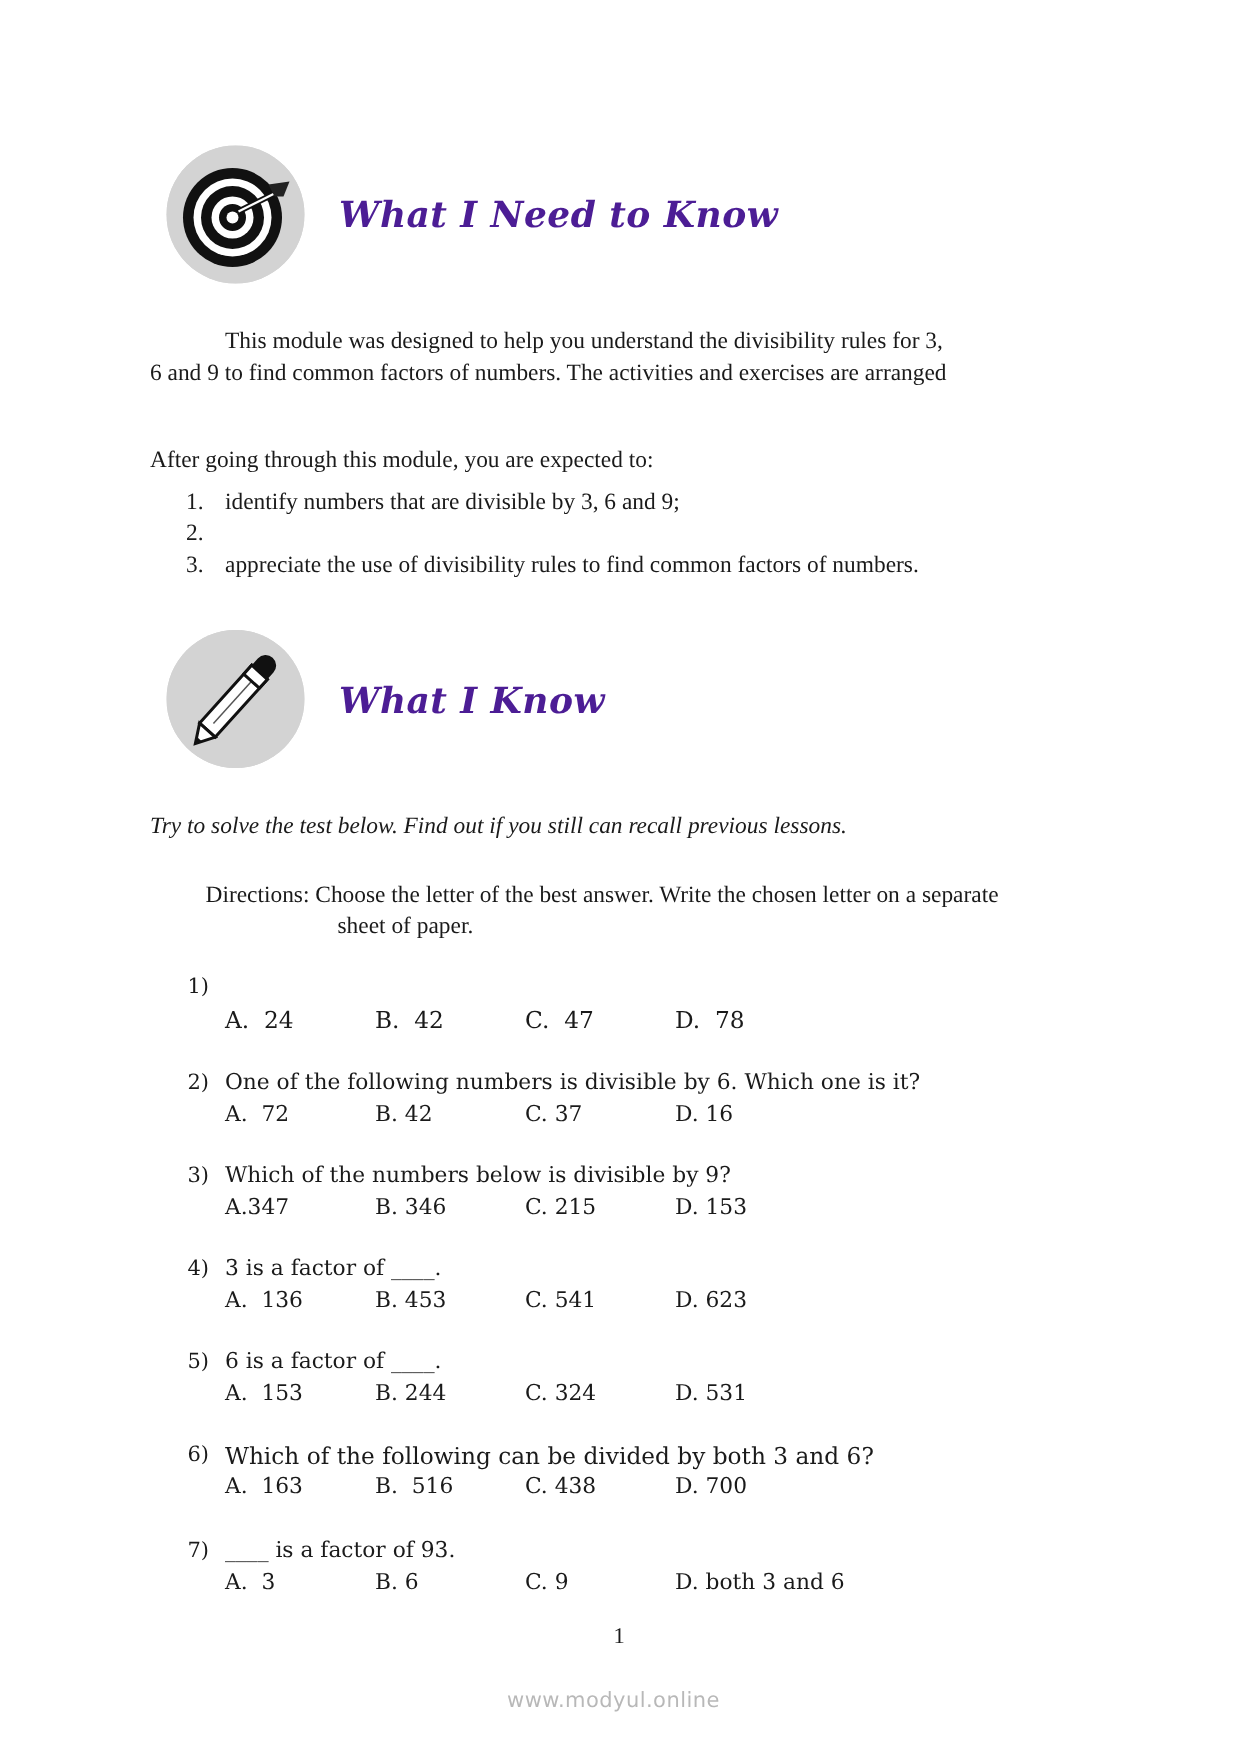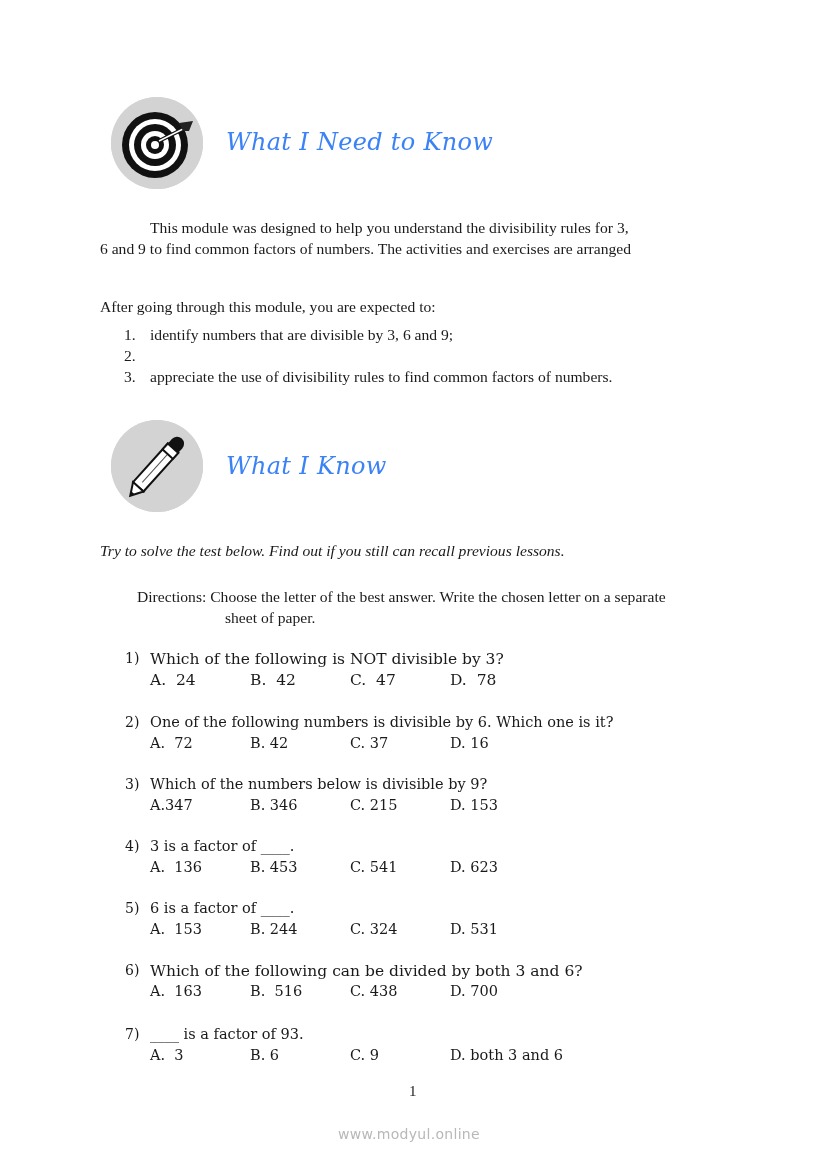--- a/index.html
+++ b/index.html
@@ -1,19 +1,19 @@
 <!DOCTYPE html>
 <html><head>
 <meta charset="utf-8">
 <style>
   html, body { margin:0; padding:0; background:#fff; }
   body { width:826px; height:1169px; position:relative; overflow:hidden;
          font-family:"DejaVu Serif","Liberation Serif",serif; color:#1a1a1a; }
   .abs { position:absolute; }
-  .heading { font-family:"DejaVu Serif",serif; font-weight:normal; font-style:italic; font-size:24px; color:#3b82f6; letter-spacing:0.3px; }
+  .heading { font-family:"DejaVu Serif",serif; font-weight:bold; font-style:italic; font-size:24px; color:#4c1d95; letter-spacing:0.3px; }
   .icon { position:absolute; width:92px; height:92px; border-radius:50%; background:#d3d3d3; }
   .body-text { font-family:"Liberation Serif",serif; font-size:15.6px; line-height:21px; }
   .q { font-family:"DejaVu Serif",serif; font-size:14px; }
   .qnum { position:absolute; left:125px; }
   .qtext { position:absolute; left:150px; }
   .opt { position:absolute; }
   .page-num { font-family:"Liberation Serif",serif; font-size:15px; }
   .footer { font-family:"DejaVu Sans",sans-serif; font-size:14px; color:#b8b8b8; letter-spacing:0.3px; }
 </style>
 </head>
@@ -75,21 +75,20 @@
 
 <div class="abs body-text" style="left:100px;top:586px;width:640px;margin-left:37px;">
   <span>Directions:</span>
   <span>Choose the letter of the best answer. Write the chosen letter on a separate</span>
   <div style="padding-left:88px;">sheet of paper.</div>
 </div>
 
 <div id="qlist">
     <div class="q" style="position: absolute; left: 0px; top: 650px; width: 826px; height: 42px;">
       <span class="qnum" style="top: 0px;">1)</span>
-      <span class="qtext" style="top: 0px; font-size: 15.5px;">Which of the following is NOT divisible by 3?</span>
       <span class="opt" style="left: 150px; top: 21px; font-size: 15.5px; white-space: pre;">A.  24</span>
       <span class="opt" style="left: 250px; top: 21px; font-size: 15.5px; white-space: pre;">B.  42</span>
       <span class="opt" style="left: 350px; top: 21px; font-size: 15.5px; white-space: pre;">C.  47</span>
       <span class="opt" style="left: 450px; top: 21px; font-size: 15.5px; white-space: pre;">D.  78</span>
     </div>
     <div class="q" style="position: absolute; left: 0px; top: 714px; width: 826px; height: 42px;">
       <span class="qnum" style="top: 0px;">2)</span>
       <span class="qtext" style="top: 0px; font-size: 14.5px;">One of the following numbers is divisible by 6. Which one is it?</span>
       <span class="opt" style="left: 150px; top: 21px; font-size: 14.5px; white-space: pre;">A.  72</span>
       <span class="opt" style="left: 250px; top: 21px; font-size: 14.5px; white-space: pre;">B. 42</span>

